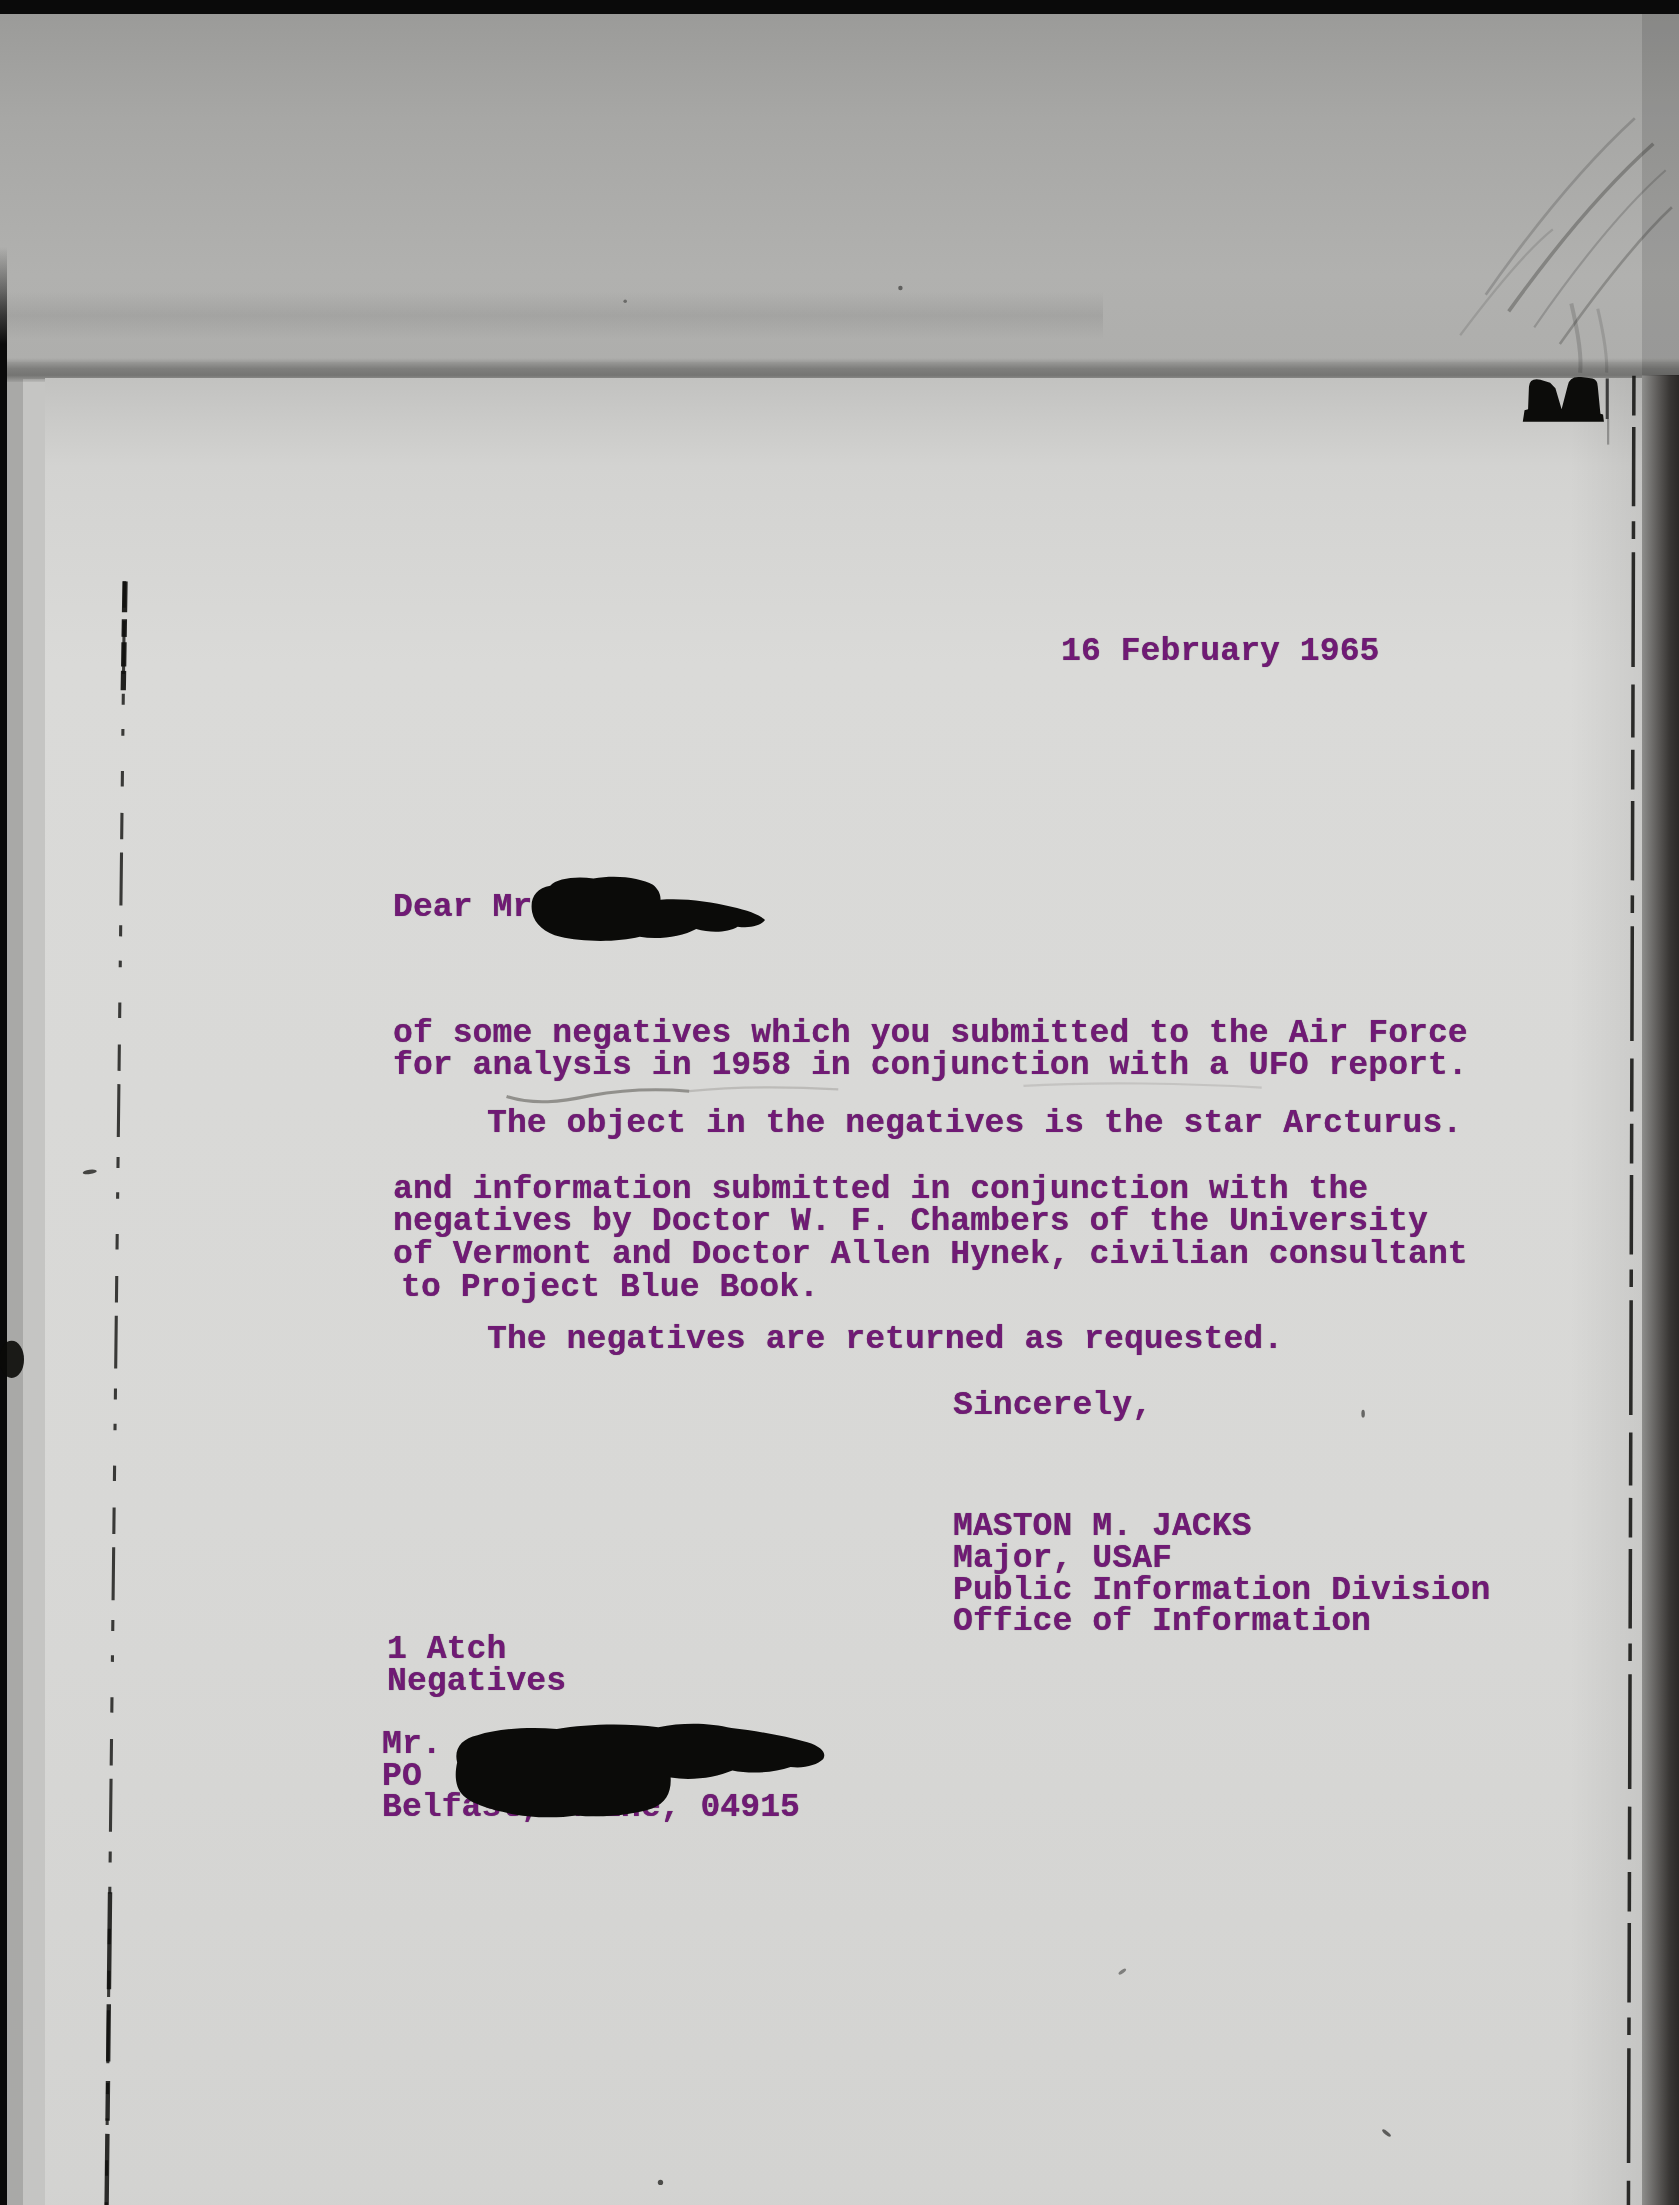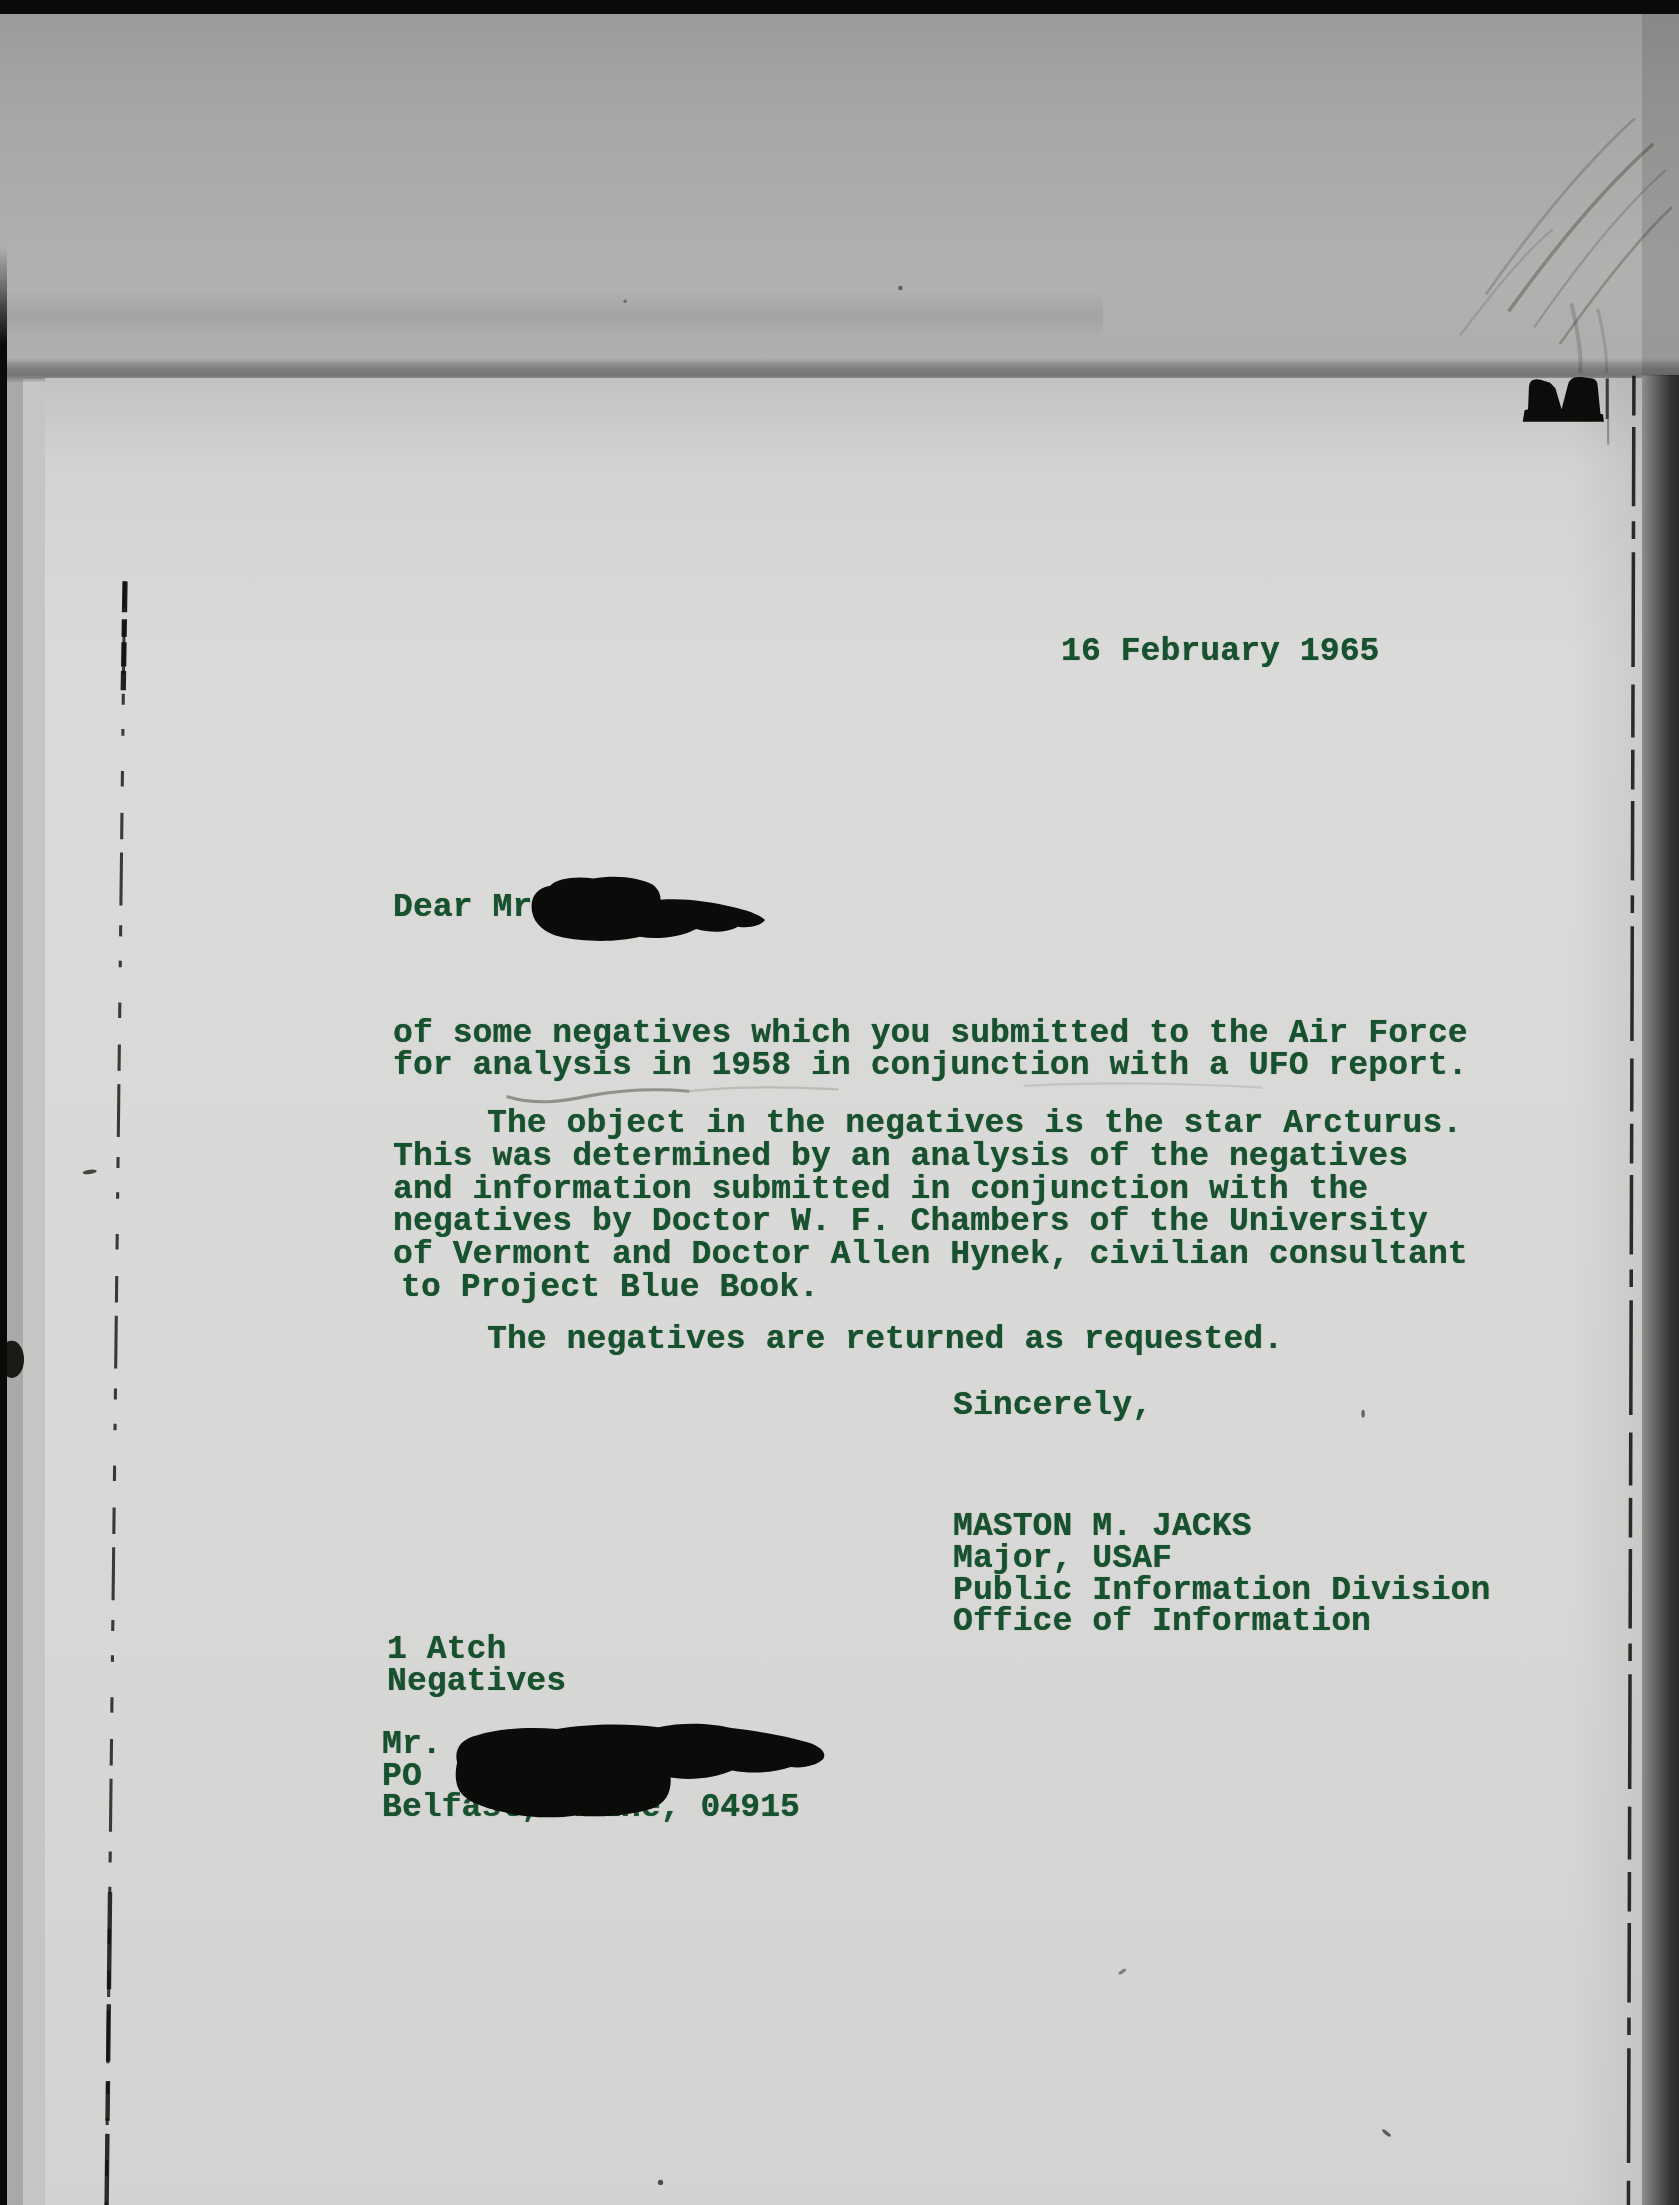--- a/index.html
+++ b/index.html
@@ -24,21 +24,21 @@
   .page-right-shade{left:1570px;top:378px;width:72px;height:2052px;
     background:linear-gradient(90deg,rgba(0,0,0,0) 0%,rgba(0,0,0,0.07) 100%);}
   .right-band{left:1642px;top:375px;width:37px;height:2059px;
     background:linear-gradient(90deg,#8e8e8c 0%,#605e5c 40%,#383634 75%,#2b2927 100%);}
   .right-top-dark{left:1642px;top:14px;width:37px;height:362px;background:rgba(0,0,0,0.12);}
   .black-left{left:0;top:247px;width:6.6px;height:2238px;
     background:linear-gradient(180deg,rgba(8,8,8,0) 0%,#0a0a0a 97px,#0a0a0a 100%);}
   
   .tl{
     position:absolute;font-weight:700;font-size:33px;line-height:33px;
-    color:#14532d;white-space:pre;letter-spacing:0.1px;
+    color:#701a75;white-space:pre;letter-spacing:0.1px;
     text-shadow:0 0 0.9px rgba(27,27,25,0.6),0.4px 0.4px 0 rgba(27,27,25,0.18);
   }
   svg.overlay{position:absolute;left:0;top:0;width:1680px;height:2485px;}
 </style>
 </head>
 <body>
 
 <div class="stage">
 
   <div class="layer black-top"></div>
@@ -98,21 +98,20 @@
   </svg>
 
   <div class="tl" style="left:1061px;top:635px">16 February 1965</div>
 
   <div class="tl" style="left:393px;top:891px">Dear Mr.</div>
 
   <div class="tl" style="left:393px;top:1017px">of some negatives which you submitted to the Air Force</div>
   <div class="tl" style="left:393px;top:1049px">for analysis in 1958 in conjunction with a UFO report.</div>
 
   <div class="tl" style="left:487px;top:1107px">The object in the negatives is the star Arcturus.</div>
-  <div class="tl" style="left:393px;top:1140px">This was determined by an analysis of the negatives</div>
   <div class="tl" style="left:393px;top:1173px">and information submitted in conjunction with the</div>
   <div class="tl" style="left:393px;top:1205px">negatives by Doctor W. F. Chambers of the University</div>
   <div class="tl" style="left:393px;top:1238px">of Vermont and Doctor Allen Hynek, civilian consultant</div>
   <div class="tl" style="left:401px;top:1271px">to Project Blue Book.</div>
 
   <div class="tl" style="left:487px;top:1323px">The negatives are returned as requested.</div>
 
   <div class="tl" style="left:953px;top:1389px">Sincerely,</div>
 
   <div class="tl" style="left:953px;top:1510px">MASTON M. JACKS</div>

